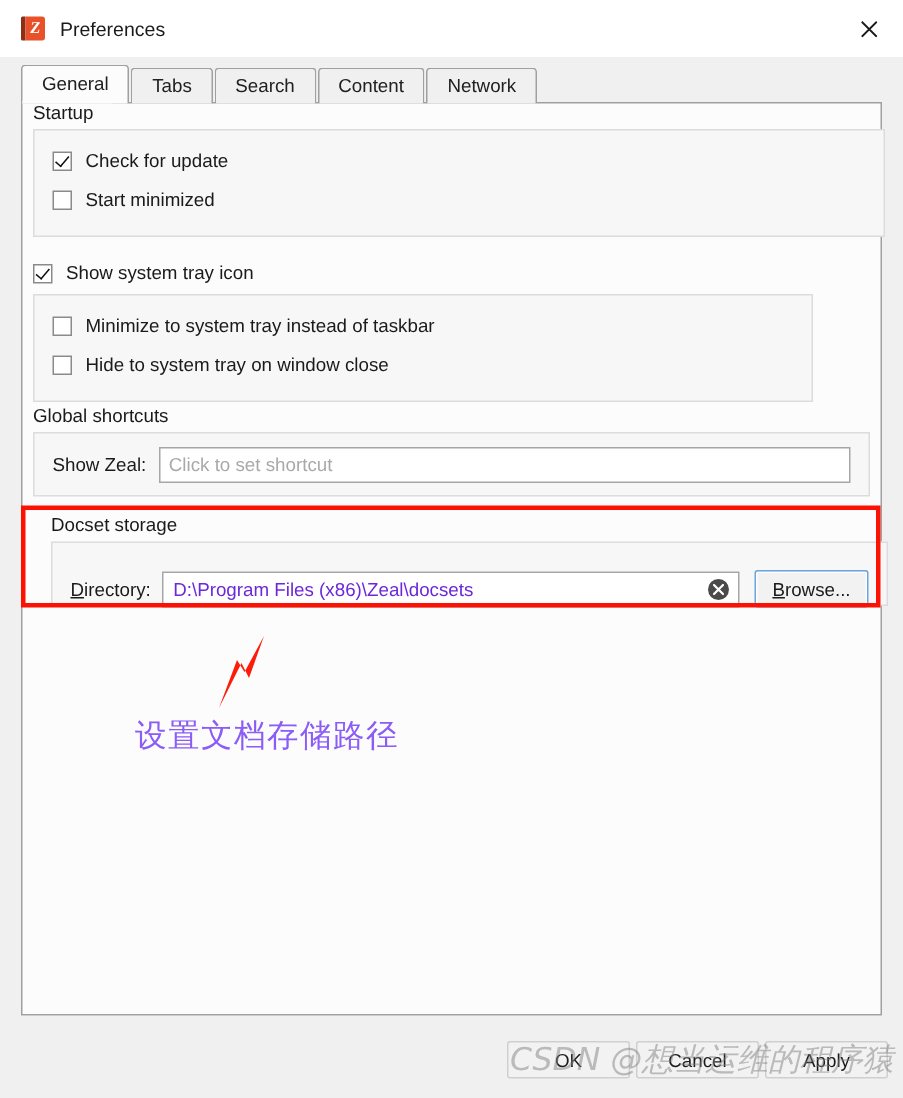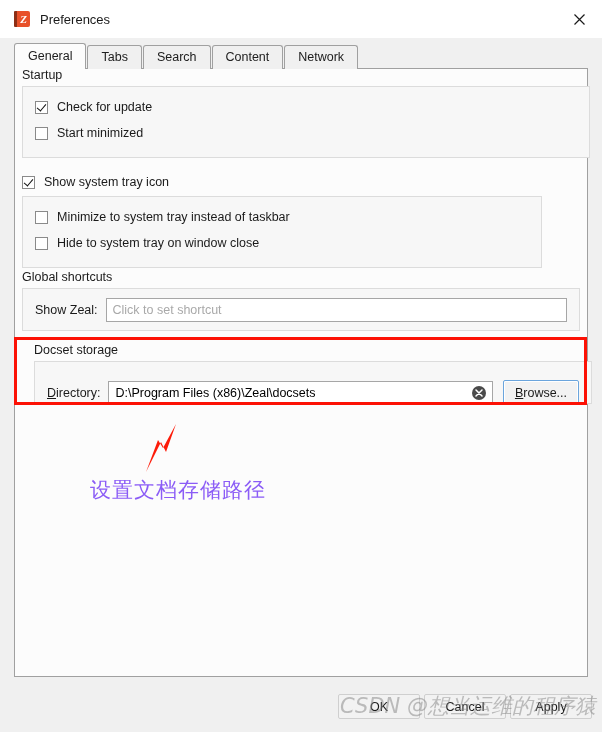--- a/index.html
+++ b/index.html
@@ -204,21 +204,21 @@
     border: 1px solid #a6a6a6;
     box-sizing: border-box;
     display: flex;
     align-items: center;
     padding: 0 6px;
     font-size: 12.5px;
     position: relative;
     text-align: right;
   }
   .textfield .placeholder { color: #a9a9a9; }
-  .textfield .value { color: #000000; }
+  .textfield .value { color: #6d28d9; }
   .clear-icon {
     position: absolute;
     right: 6px;
     top: 50%;
     transform: translateY(-50%);
     width: 14px;
     height: 14px;
     border-radius: 50%;
     background: #4a4a4a;
     display: flex;

